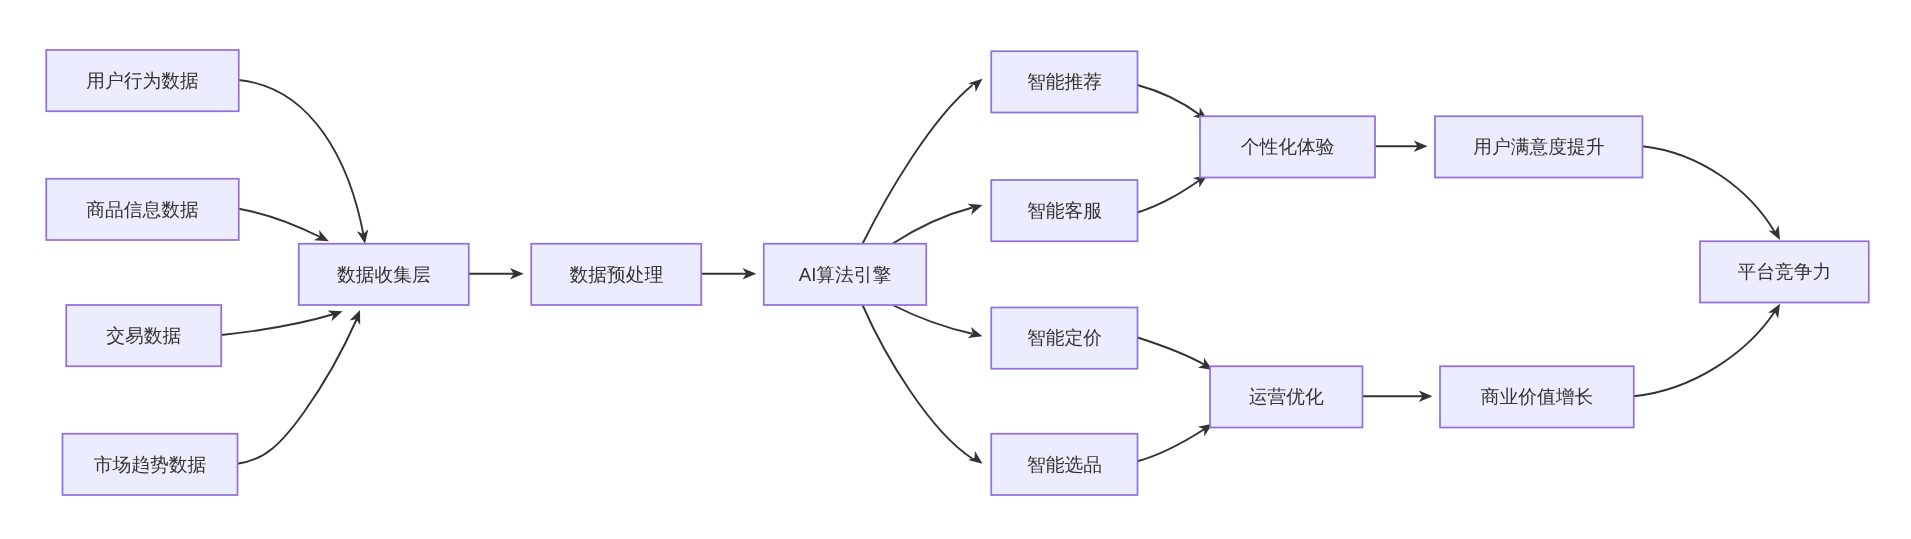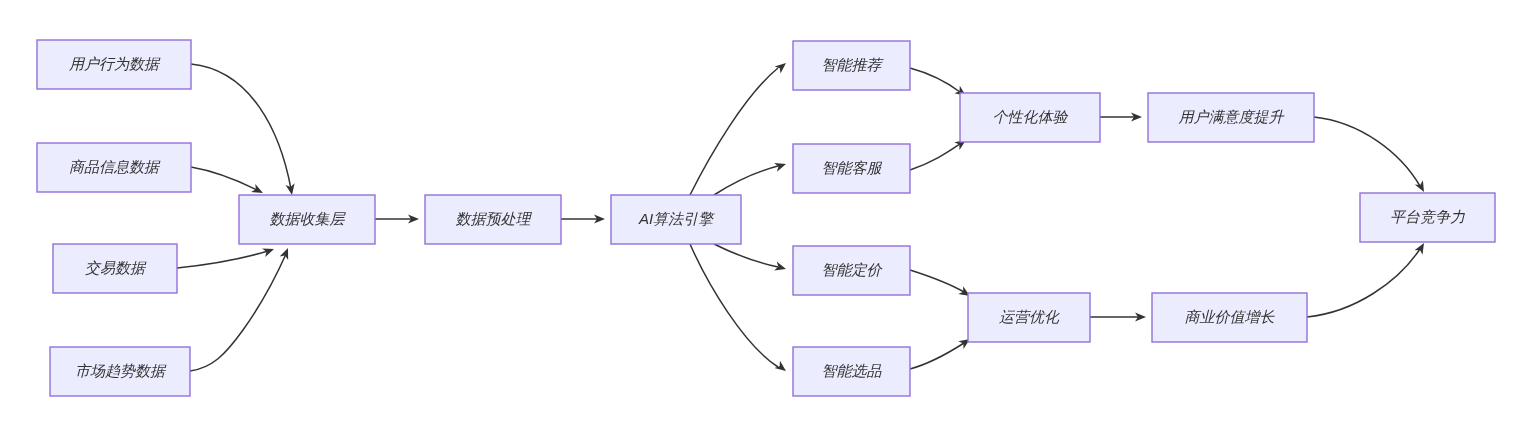--- a/index.html
+++ b/index.html
@@ -10,21 +10,20 @@
   }
   body {
     font-family: "Liberation Sans", "DejaVu Sans", sans-serif;
   }
   #diagram-root {
     position: relative;
     width: 1529px;
     height: 431px;
     background: #ffffff;
     overflow: hidden;
-    font-style: italic;
   }
   #flow-svg {
     position: absolute;
     left: 0;
     top: 0;
     width: 1529px;
     height: 431px;
   }
   .node-rect {
     fill: #ECECFF;

